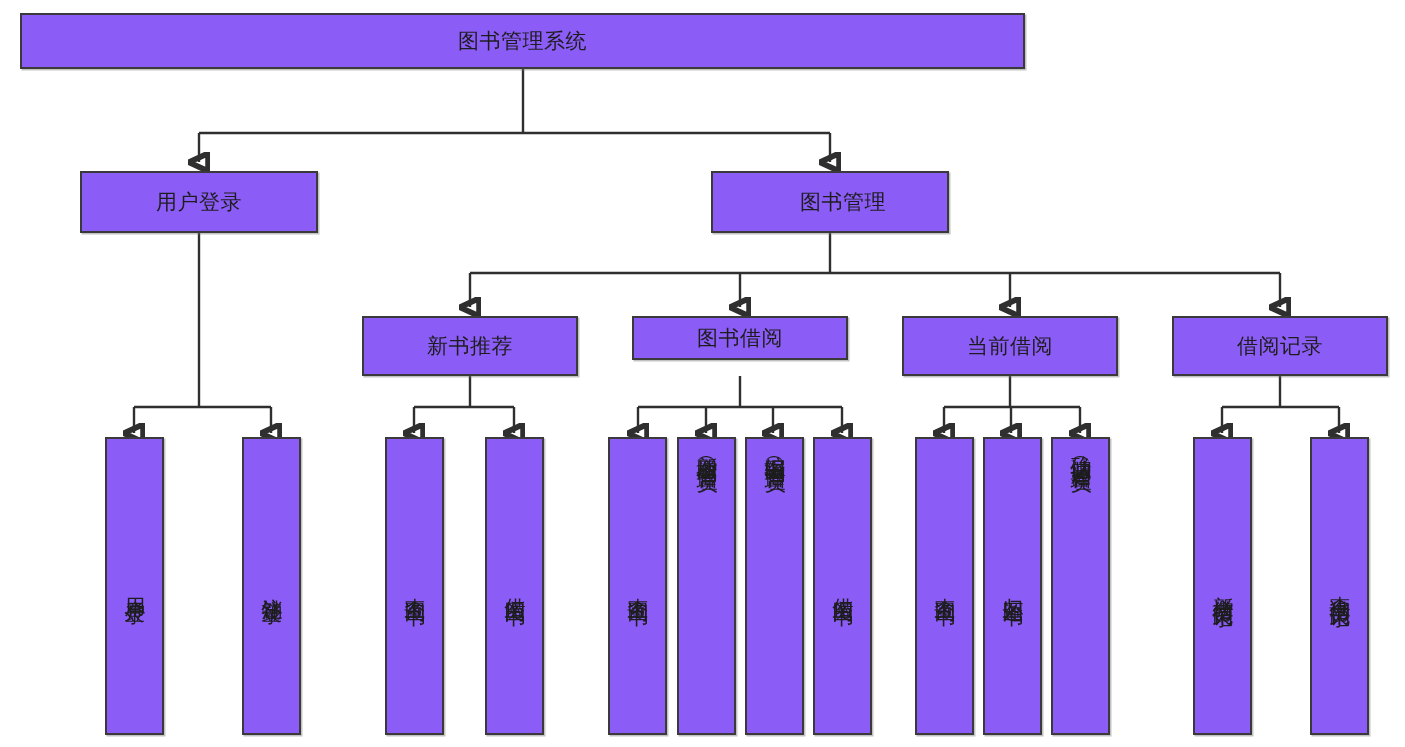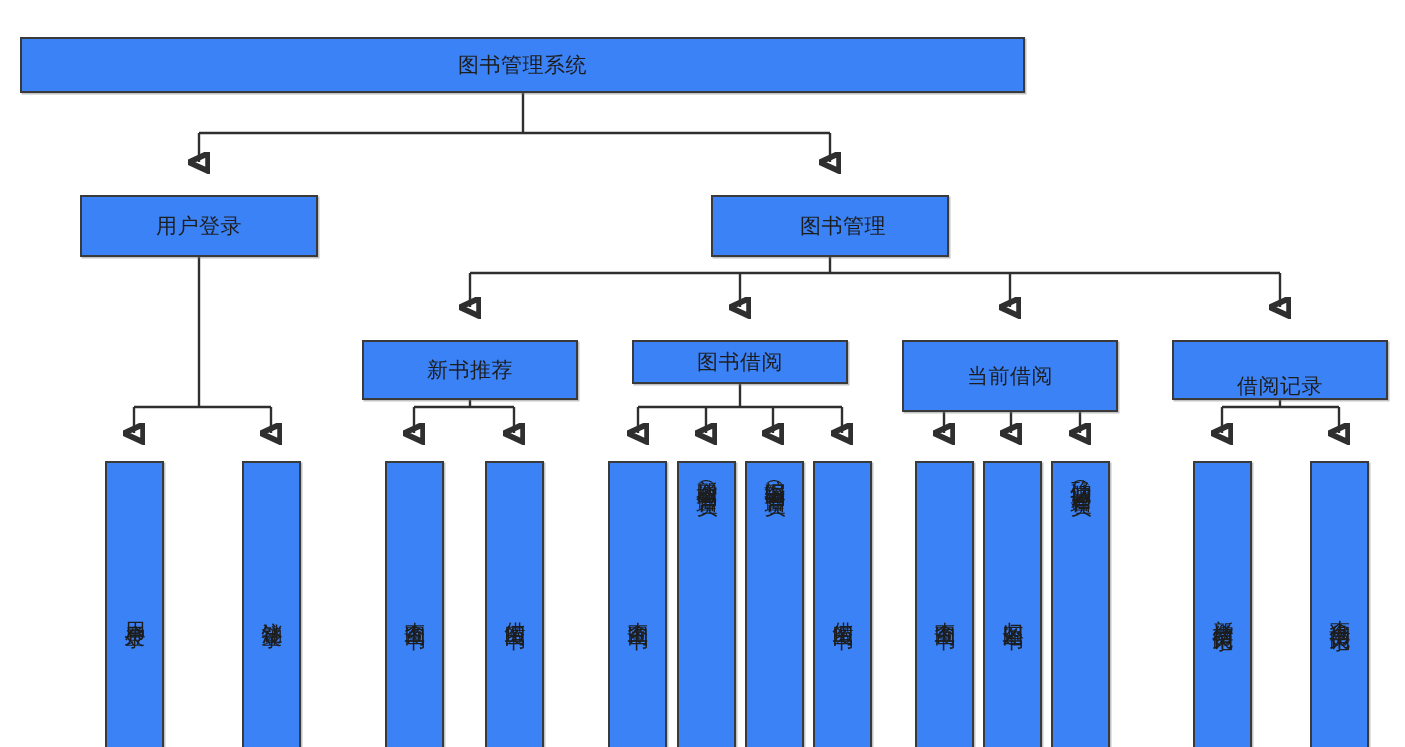--- a/index.html
+++ b/index.html
@@ -17,28 +17,27 @@
   #diagram-root {
     position: absolute;
     left: 0;
     top: 0;
     width: 1405px;
     height: 747px;
   }
   .node-box {
     position: absolute;
     box-sizing: border-box;
-    background: #3b82f6;
+    background: #8b5cf6;
     border: 2.5px solid #3a3a3a;
     box-shadow: 1.5px 1.5px 0 rgba(120,120,120,0.45);
     display: flex;
     align-items: center;
     justify-content: center;
     overflow: hidden;
-    margin-top: 24px;
   }
   .node-label {
     color: #1d1d1d;
     font-size: 21px;
     line-height: 1.16;
     letter-spacing: 0.5px;
     white-space: nowrap;
     text-align: center;
   }
   .node-box.vertical {
@@ -143,24 +142,24 @@
   <div class="node-box" style="left:711px; top:171px; width:238px; height:62px;padding-left:26px;">
     <span class="node-label">图书管理</span>
   </div>
 
   <div class="node-box" style="left:362px; top:316px; width:216px; height:60px;">
     <span class="node-label">新书推荐</span>
   </div>
   <div class="node-box" style="left:632px; top:316px; width:216px; height:44px;">
     <span class="node-label">图书借阅</span>
   </div>
-  <div class="node-box" style="left:902px; top:316px; width:216px; height:72px;">
+  <div class="node-box" style="left:902px; top:316px; width:216px; height:60px;">
     <span class="node-label">当前借阅</span>
   </div>
-  <div class="node-box" style="left:1172px; top:316px; width:216px; height:60px;align-items:flex-end;">
+  <div class="node-box" style="left:1172px; top:316px; width:216px; height:60px;">
     <span class="node-label">借阅记录</span>
   </div>
 
   <div class="node-box vertical center-v" style="left:105px; top:437px; width:59px; height:298px;">
     <span class="node-label">用户登录</span>
   </div>
   <div class="node-box vertical center-v" style="left:242px; top:437px; width:59px; height:298px;">
     <span class="node-label">注销登录</span>
   </div>
 

